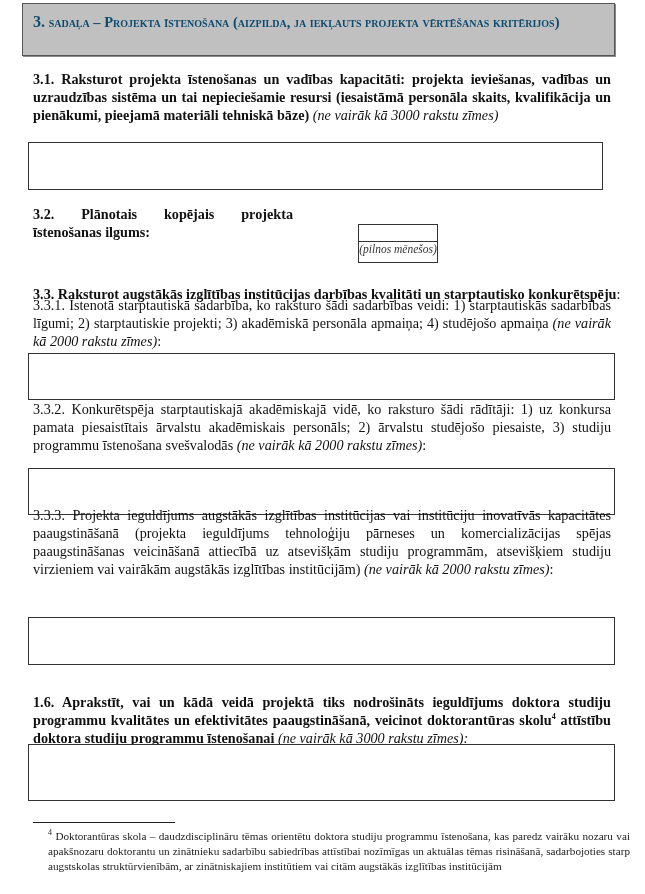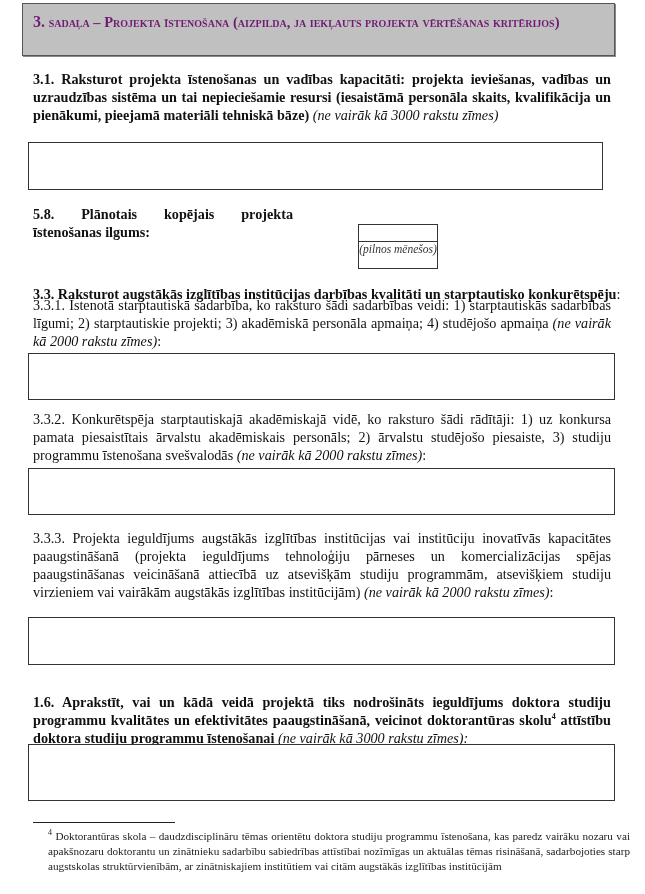--- a/index.html
+++ b/index.html
@@ -9,35 +9,35 @@
       color: #111111;
     }
     .abs { position: absolute; }
     .header-box {
       left: 22px; top: 3px; width: 591px; height: 51px;
       background: #c0c0c0; border: 1px solid #555555;
       box-shadow: 1px 1px 0 #888;
     }
     .header-text {
       position: absolute; left: 10px; top: 8px; right: 10px;
-      font-weight: bold; font-size: 14.5px; line-height: 20px; color: #701a75;
+      font-weight: bold; font-size: 14.5px; line-height: 20px; color: #0c4a6e;
     }
     .header-text .num { font-size: 16px; }
     .header-text .sc { font-variant: small-caps; }
     .para {
       font-size: 14.2px; line-height: 18px; text-align: justify;
       text-align-last: left;
     }
     .b { font-weight: bold; }
     .i { font-style: italic; font-weight: normal; }
     .field {
       border: 1px solid #333333; background: #ffffff; box-sizing: border-box;
     }
     .duration-box {
-      left: 358px; top: 224px; width: 80px; height: 45px;
+      left: 358px; top: 224px; width: 80px; height: 39px;
       border: 1px solid #333; box-sizing: border-box; background: #fff;
     }
     .duration-input { height: 16px; border-bottom: 1px solid #333; }
     .duration-unit {
       font-style: italic; font-size: 11.5px; line-height: 13px; text-align: center; color: #333;
       padding-top: 1px;
     }
     .footnote-rule { left: 33px; top: 822px; width: 142px; height: 0; border-top: 1px solid #222; }
     .footnote {
       left: 48px; top: 829px; width: 582px;
@@ -56,49 +56,49 @@
 </div>
 
 <div class="abs para b" style="left:33px; top:70px; width:578px;">
   <span>3.1. Raksturot projekta īstenošanas un vadības kapacitāti: projekta ieviešanas, vadības un uzraudzības sistēma un tai nepieciešamie resursi (iesaistāmā personāla skaits, kvalifikācija un pienākumi, pieejamā materiāli tehniskā bāze)</span>
   <span class="i">(ne vairāk kā 3000 rakstu zīmes)</span>
 </div>
 <div class="abs field" style="left:28px; top:142px; width:575px; height:48px;">
   <span></span>
 </div>
 
-<div class="abs para b" style="left:33px; top:205px; width:260px;">5.8. Plānotais kopējais projekta īstenošanas ilgums:</div>
+<div class="abs para b" style="left:33px; top:205px; width:260px;">3.2. Plānotais kopējais projekta īstenošanas ilgums:</div>
 <div class="abs duration-box">
   <div class="duration-input">
     <span></span>
   </div>
   <div class="duration-unit">(pilnos mēnešos)</div>
 </div>
 
 <div class="abs para" style="left:33px; top:285px; width:590px; white-space:nowrap;">
   <span class="b">3.3. Raksturot augstākās izglītības institūcijas darbības kvalitāti un starptautisko konkurētspēju</span><span>:</span>
 </div>
 
 <div class="abs para" style="left:33px; top:296px; width:578px;">
   <span>3.3.1. Īstenotā starptautiskā sadarbība, ko raksturo šādi sadarbības veidi: 1) starptautiskās sadarbības līgumi; 2) starptautiskie projekti; 3) akadēmiskā personāla apmaiņa; 4) studējošo apmaiņa</span>
   <span class="i">(ne vairāk kā 2000 rakstu zīmes)</span><span>:</span>
 </div>
 <div class="abs field" style="left:28px; top:353px; width:587px; height:47px;">
   <span></span>
 </div>
 
-<div class="abs para" style="left:33px; top:410px; width:578px;">
+<div class="abs para" style="left:33px; top:400px; width:578px;">
   <span>3.3.2. Konkurētspēja starptautiskajā akadēmiskajā vidē, ko raksturo šādi rādītāji: 1) uz konkursa pamata piesaistītais ārvalstu akadēmiskais personāls; 2) ārvalstu studējošo piesaiste, 3) studiju programmu īstenošana svešvalodās</span>
   <span class="i">(ne vairāk kā 2000 rakstu zīmes)</span><span>:</span>
 </div>
 <div class="abs field" style="left:28px; top:468px; width:587px; height:47px;">
   <span></span>
 </div>
 
-<div class="abs para" style="left:33px; top:529px; width:578px;">
+<div class="abs para" style="left:33px; top:506px; width:578px;">
   <span>3.3.3. Projekta ieguldījums augstākās izglītības institūcijas vai institūciju inovatīvās kapacitātes paaugstināšanā (projekta ieguldījums tehnoloģiju pārneses un komercializācijas spējas paaugstināšanas veicināšanā attiecībā uz atsevišķām studiju programmām, atsevišķiem studiju virzieniem vai vairākām augstākās izglītības institūcijām)</span>
   <span class="i">(ne vairāk kā 2000 rakstu zīmes)</span><span>:</span>
 </div>
 <div class="abs field" style="left:28px; top:617px; width:587px; height:48px;">
   <span></span>
 </div>
 
 <div class="abs para b" style="left:33px; top:693px; width:578px;">
   <span>1.6. Aprakstīt, vai un kādā veidā projektā tiks nodrošināts ieguldījums doktora studiju programmu kvalitātes un efektivitātes paaugstināšanā, veicinot doktorantūras skolu</span><sup>4</sup><span> attīstību doktora studiju programmu īstenošanai</span>
   <span class="i">(ne vairāk kā 3000 rakstu zīmes)</span><span class="i">:</span>

